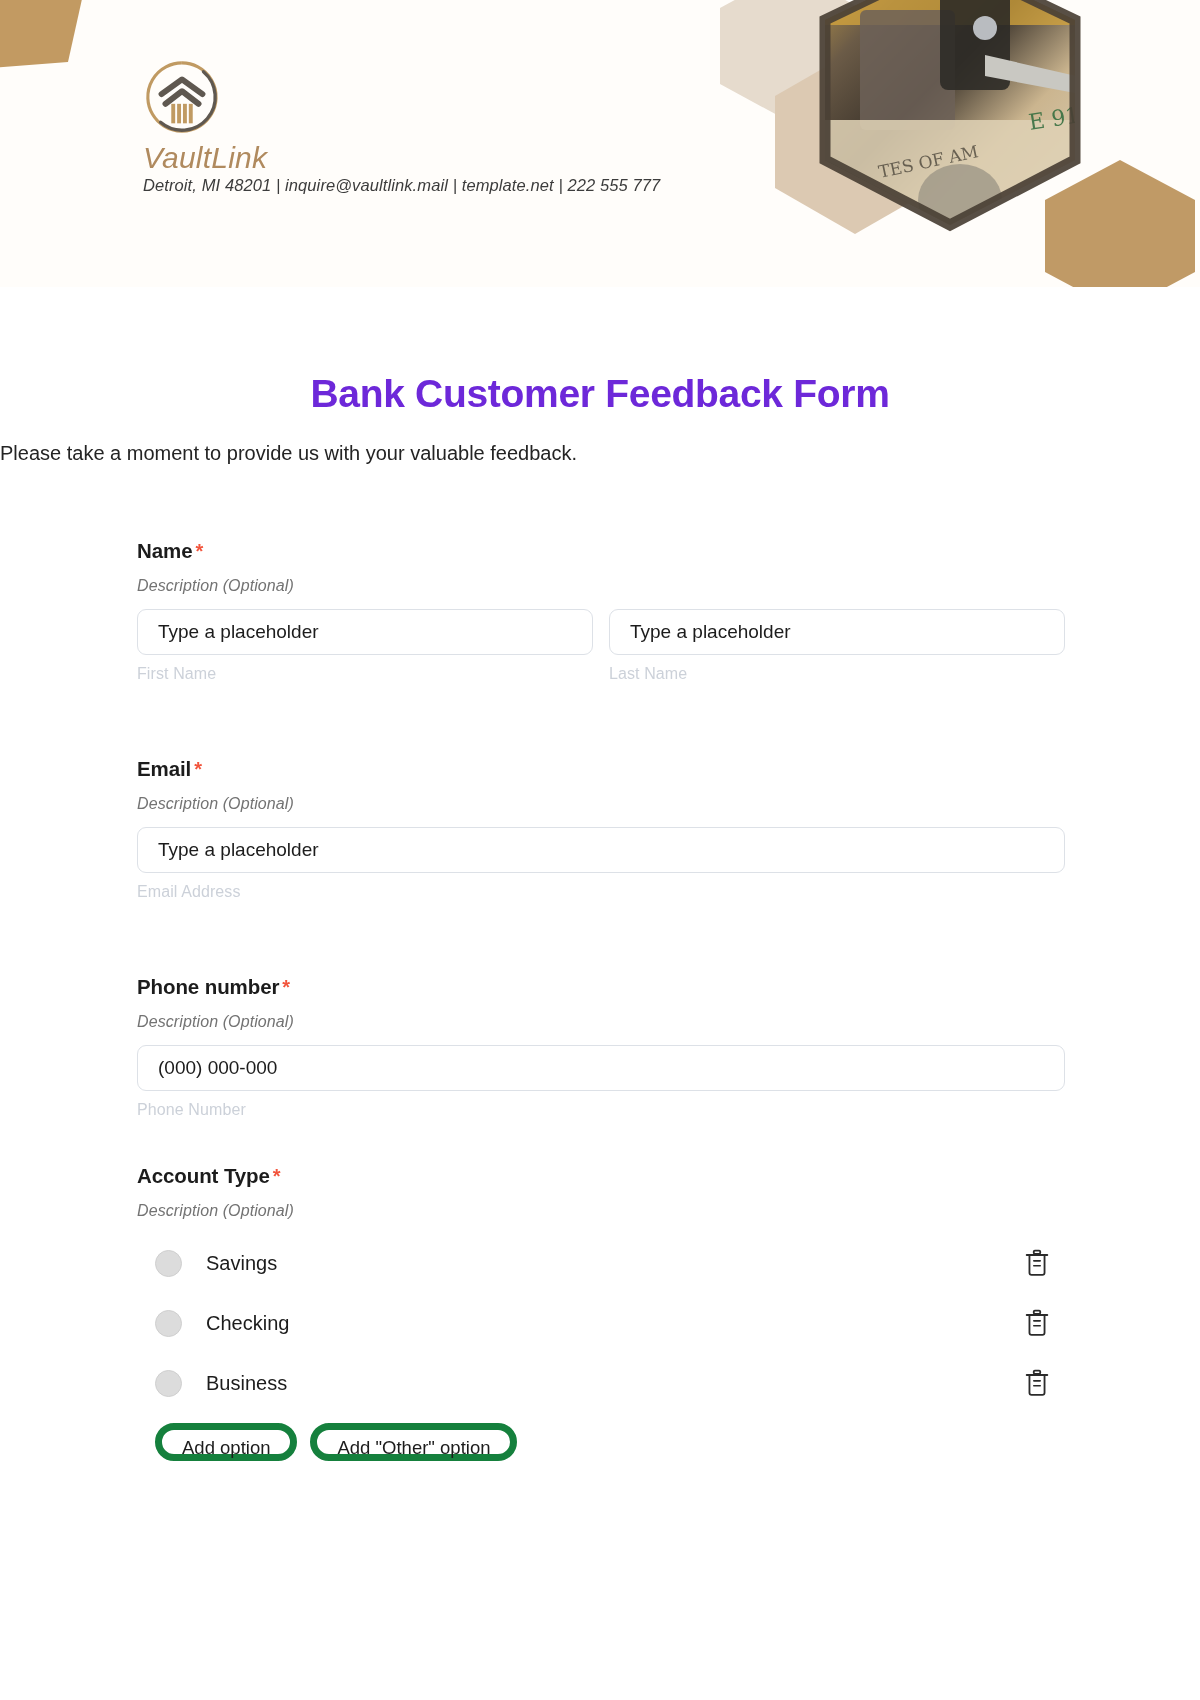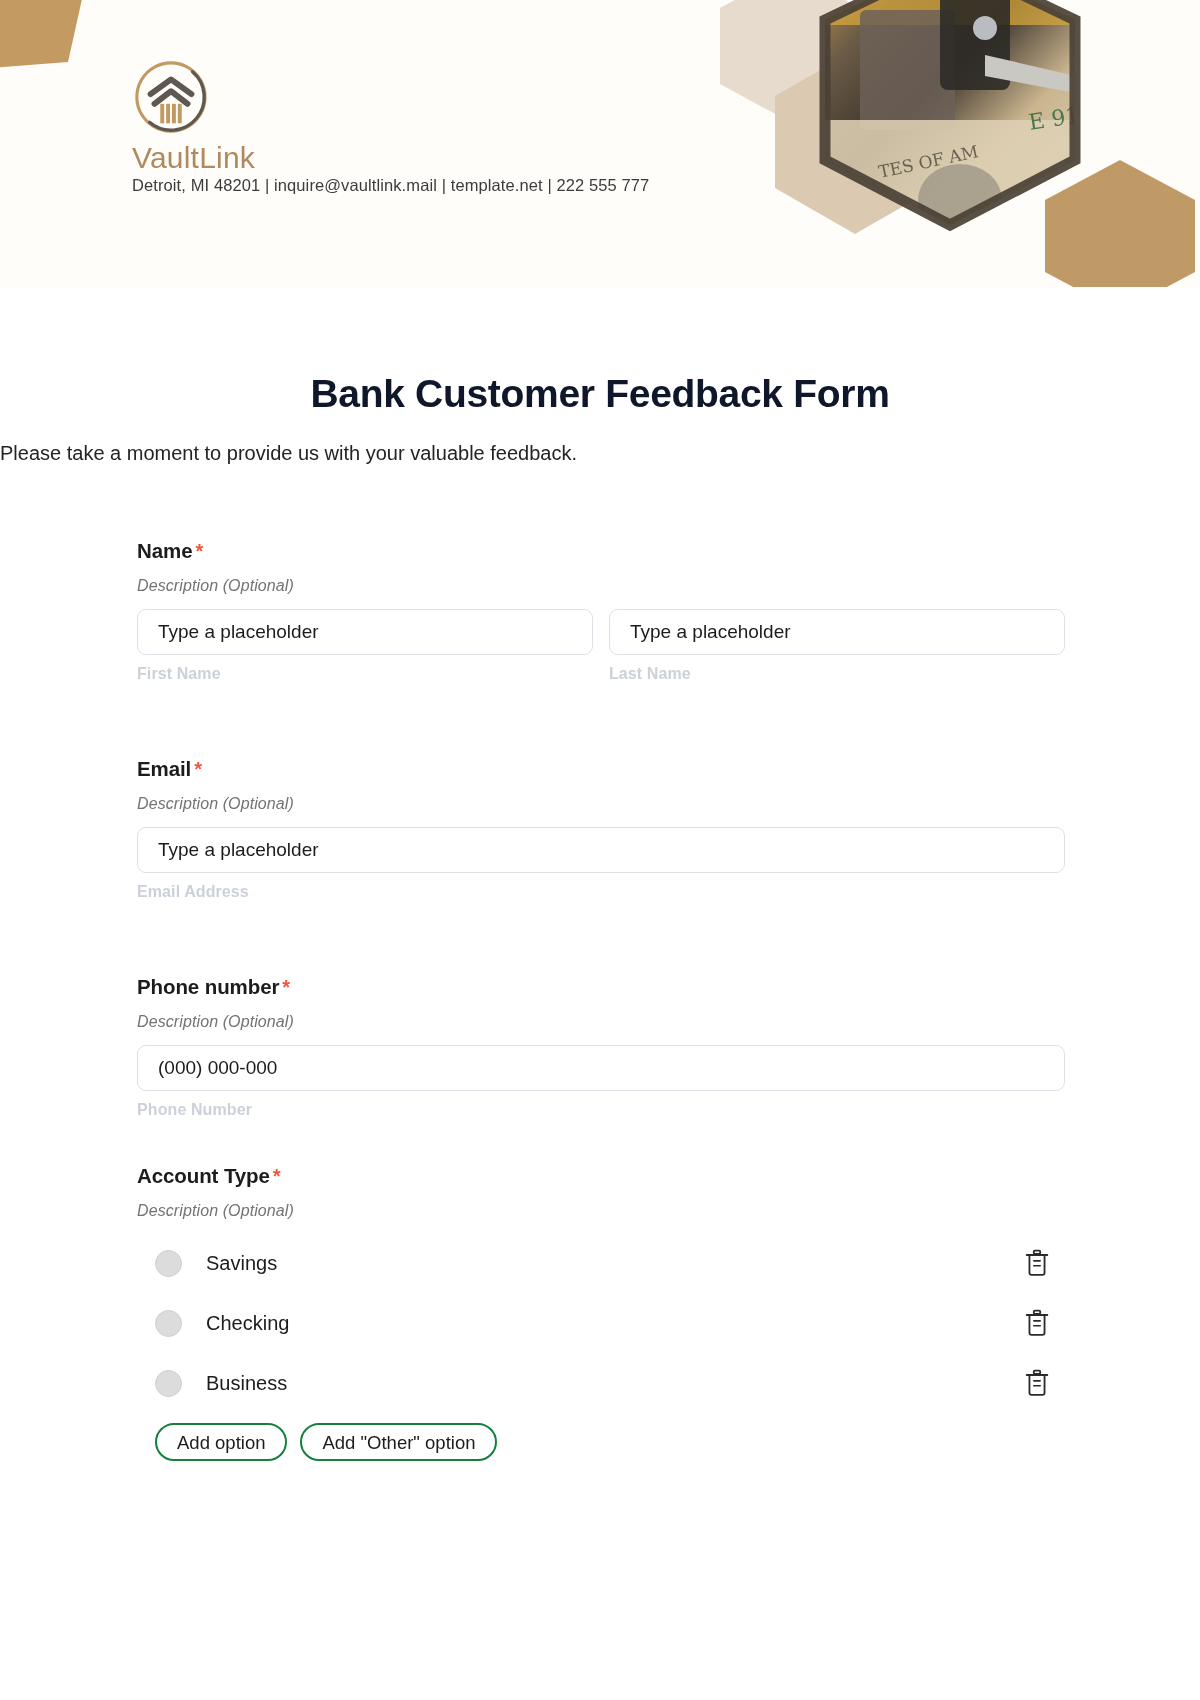--- a/index.html
+++ b/index.html
@@ -34,23 +34,24 @@
     position: absolute;
     top: 0; left: 0;
     width: 1200px;
     height: 287px;
     display: block;
   }
 
   
   .brand {
     position: absolute;
-    left: 132px;
+    left: 143px;
     top: 58px;
     width: 640px;
+    font-style: italic;
   }
   .brand-mark {
     width: 78px;
     height: 78px;
     display: block;
   }
   .brand-name {
     margin-top: 6px;
     font-size: 30px;
     font-weight: 400;
@@ -71,21 +72,21 @@
     position: absolute;
     left: 0;
     top: 287px;
     width: 1200px;
   }
 
   .form-title {
     text-align: center;
     font-size: 39px;
     font-weight: 700;
-    color: #0f172a;
+    color: #6d28d9;
     letter-spacing: -0.3px;
     margin-top: 85px;
   }
   .form-subtitle {
     text-align: left;
     font-size: 20px;
     font-weight: 400;
     color: #242424;
     margin-top: 26px;
   }
@@ -146,21 +147,21 @@
     color: #1c1c1c;
     padding: 0 20px;
     line-height: 44px;
     outline: none;
     display: block;
   }
   .text-input::placeholder { color: #1c1c1c; opacity: 1; }
 
   .sub-label {
     font-size: 16px;
-    font-weight: 700;
+    font-weight: 400;
     color: #ccd1d9;
     margin-top: 10px;
     letter-spacing: 0.1px;
   }
 
   
   .options-list { margin-top: 22px; }
 
   .option-row {
     display: flex;
@@ -191,21 +192,21 @@
     display: block;
   }
 
   .add-row {
     display: flex;
     gap: 13px;
     margin-top: 19px;
     padding-left: 18px;
   }
   .pill-btn {
-    border: 2px solid #15803d;
+    border: 7px solid #15803d;
     border-radius: 100px;
     background: #ffffff;
     font-family: "Liberation Sans", sans-serif;
     font-size: 18.5px;
     color: #1c1c1c;
     height: 38px;
     padding: 0 20px;
     line-height: 36px;
     white-space: nowrap;
     cursor: pointer;

